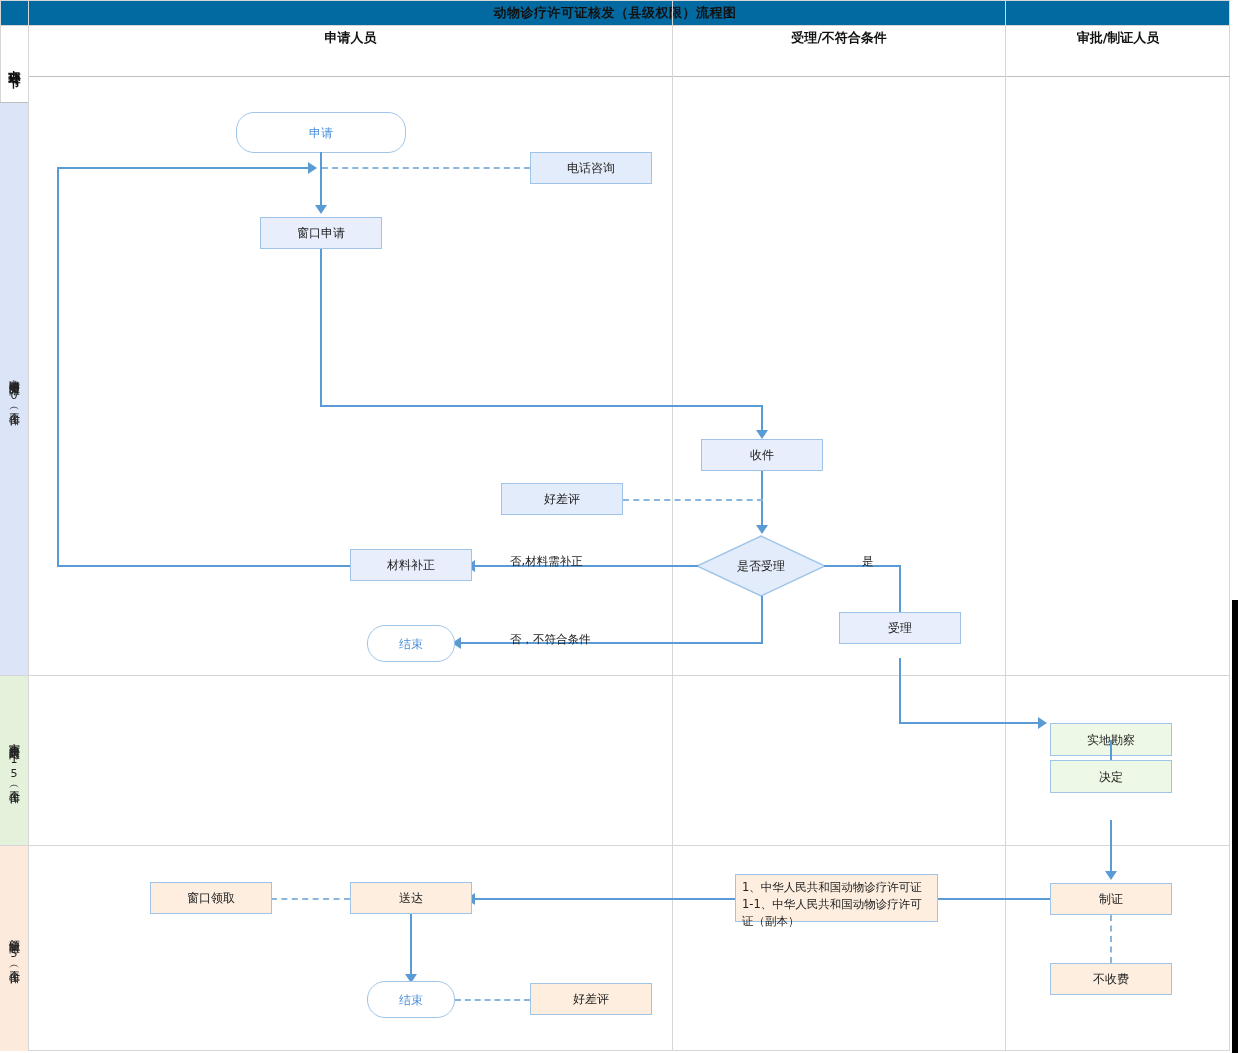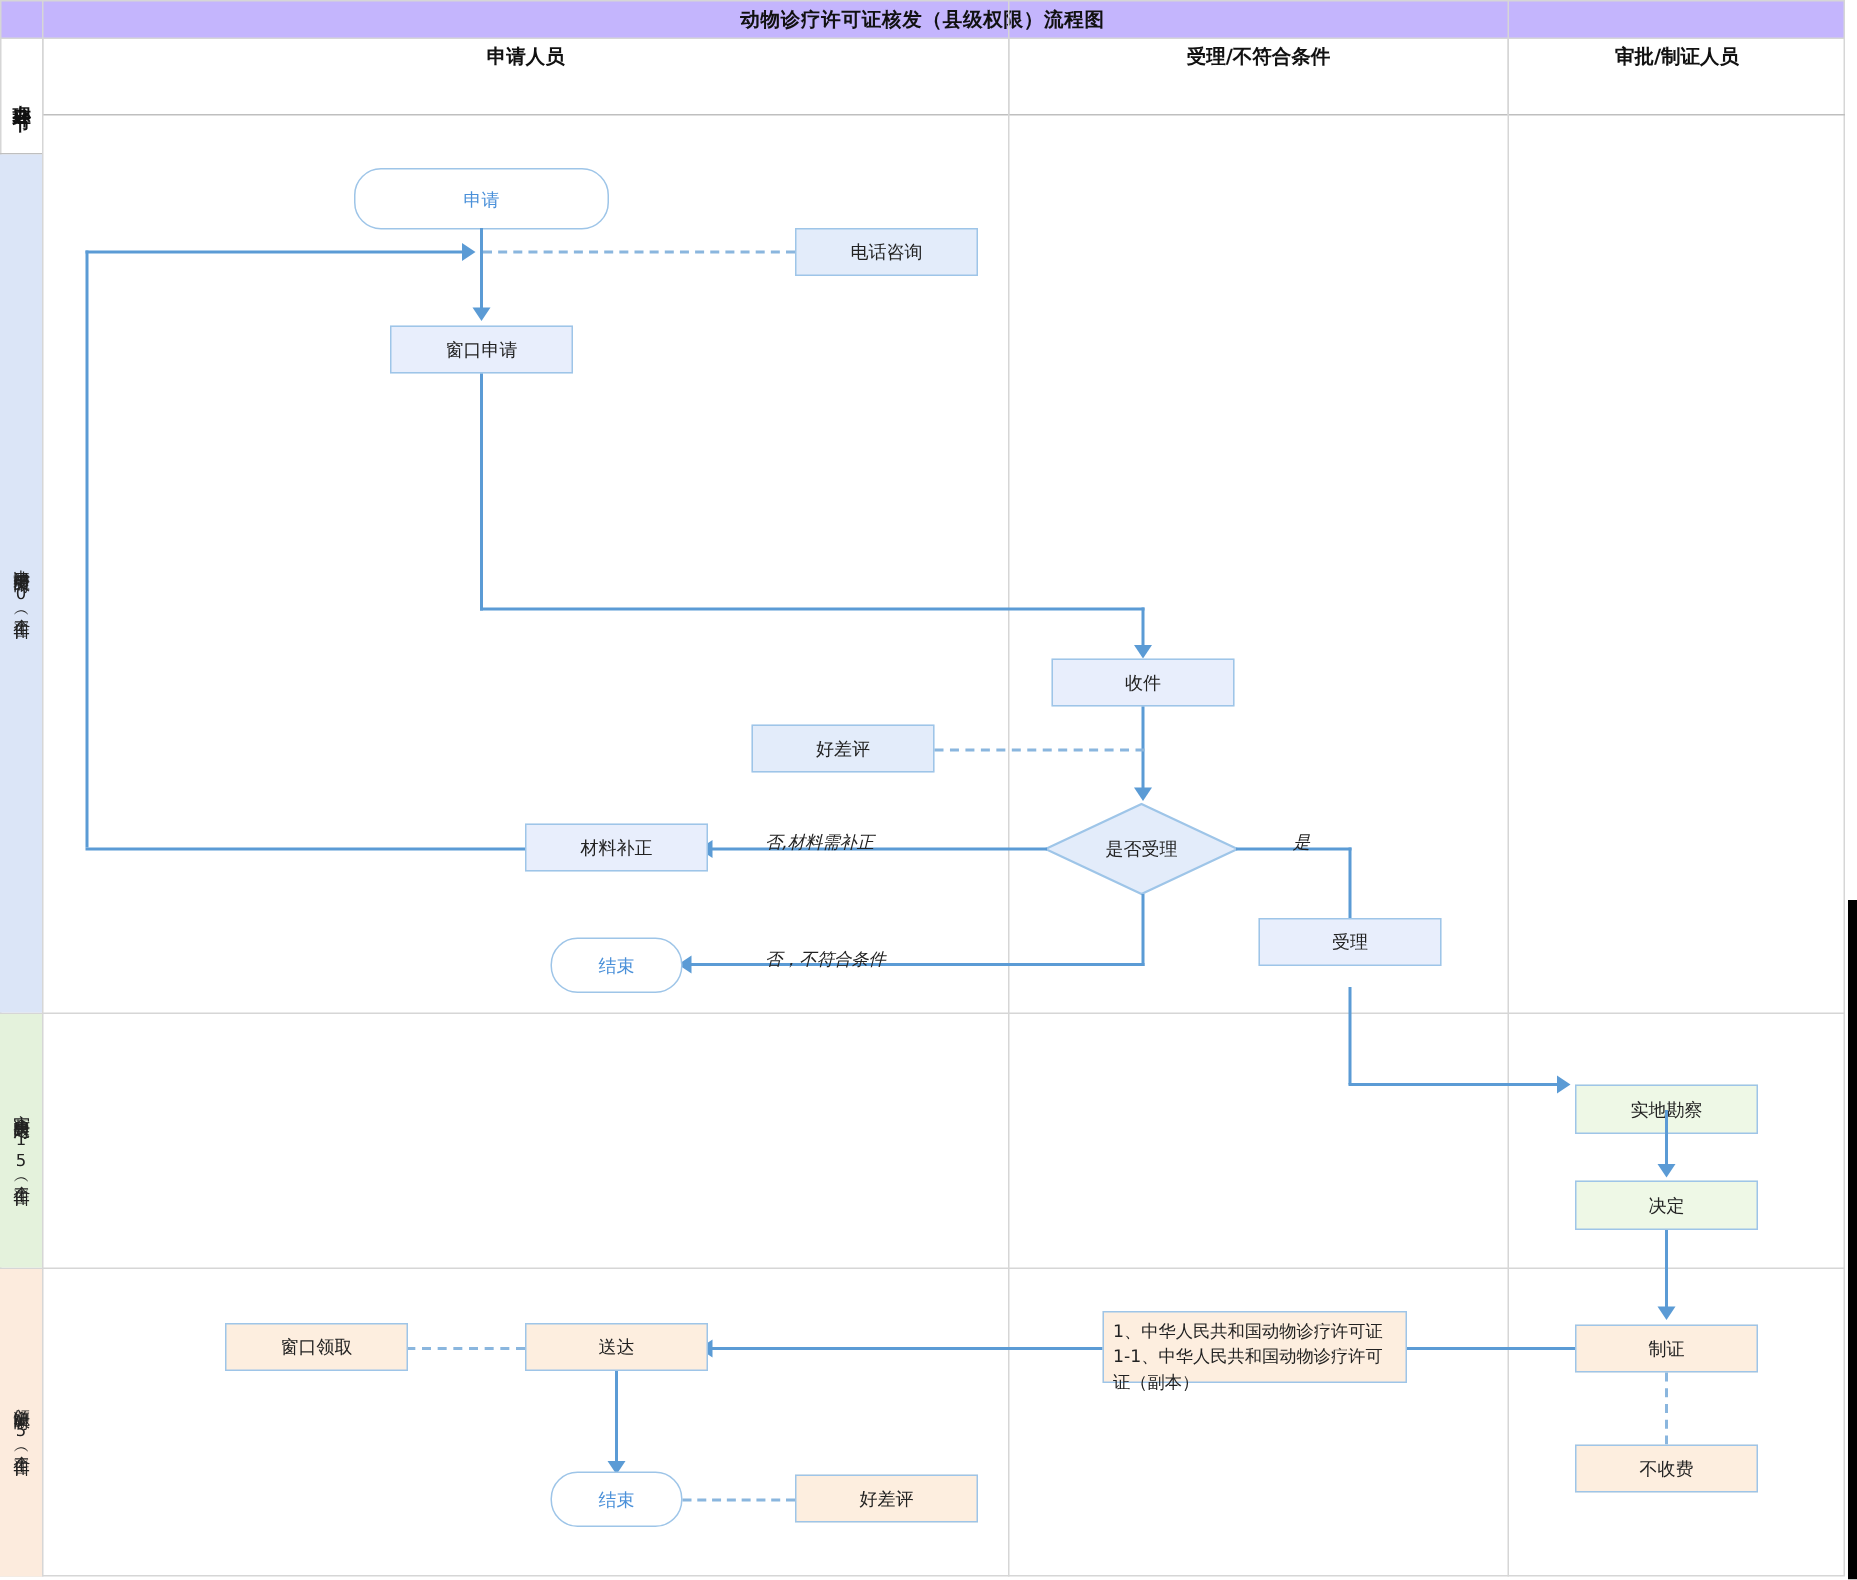--- a/index.html
+++ b/index.html
@@ -2,21 +2,21 @@
 <html><head>
 <meta charset="utf-8">
 <style>
   html,body{margin:0;padding:0;background:#ffffff;}
   body{width:1238px;height:1053px;font-family:"DejaVu Sans","Liberation Sans",sans-serif;color:#000;}
   #page{position:relative;width:1238px;height:1053px;overflow:hidden;}
 
   
   .frame{position:absolute;left:0;top:0;width:1230px;height:1051px;box-sizing:border-box;border:1px solid #d6d6d6;}
   .title-bar{position:absolute;left:0;top:0;width:1230px;height:26px;box-sizing:border-box;
-      border:1px solid #d6d6d6;background:#c4b5fd;display:flex;align-items:center;justify-content:center;
+      border:1px solid #d6d6d6;background:#0369a1;display:flex;align-items:center;justify-content:center;
       font-size:13px;font-weight:bold;color:#111;letter-spacing:.5px;}
   .col-hdr{position:absolute;top:0;height:77px;box-sizing:border-box;border-left:1px solid #d6d6d6;
       border-bottom:1px solid #bfbfbf;display:flex;align-items:center;justify-content:center;
       font-size:13px;font-weight:bold;color:#111;}
   .stage-hdr{position:absolute;left:0;top:26px;width:28px;height:77px;box-sizing:border-box;
       border-bottom:1px solid #bfbfbf;display:flex;align-items:center;justify-content:center;
       writing-mode:vertical-rl;text-orientation:upright;font-size:12px;font-weight:bold;color:#111;letter-spacing:2px;}
 
   
   .vsep{position:absolute;width:1px;background:#d6d6d6;}
@@ -47,21 +47,21 @@
   
   .ln{position:absolute;background:#5b9bd5;}
   .lnh{height:2px;}
   .lnv{width:2px;}
   .dash-h{position:absolute;height:0;border-top:2px dashed #8ab6de;}
   .dash-v{position:absolute;width:0;border-left:2px dashed #8ab6de;}
   .arrow{position:absolute;width:0;height:0;}
   .ar-down{border-left:6px solid transparent;border-right:6px solid transparent;border-top:9px solid #5b9bd5;}
   .ar-right{border-top:6px solid transparent;border-bottom:6px solid transparent;border-left:9px solid #5b9bd5;}
   .ar-left{border-top:6px solid transparent;border-bottom:6px solid transparent;border-right:9px solid #5b9bd5;}
-  .elabel{position:absolute;font-size:11.5px;color:#222;background:transparent;white-space:nowrap;font-style:italic;}
+  .elabel{position:absolute;font-size:11.5px;color:#222;background:transparent;white-space:nowrap;}
 
   .scroll-edge{position:absolute;right:0;top:600px;width:6px;height:453px;background:#000;}
 </style>
 </head>
 <body>
 
 <div id="page">
 
   <div class="frame"></div>
 
@@ -138,21 +138,21 @@
 
   <div class="ln lnv" style="left:899px;top:658px;height:65px;"></div>
   <div class="ln lnh" style="left:899px;top:722px;width:141px;"></div>
   <div class="arrow ar-right" style="left:1038px;top:717px;"></div>
 
   <div class="node n-green" style="left:1050px;top:707px;width:122px;height:33px;margin-top:16px;">实地勘察</div>
 
   <div class="ln lnv" style="left:1110px;top:740px;height:38px;"></div>
   <div class="arrow ar-down" style="left:1105px;top:776px;"></div>
 
-  <div class="node n-green" style="left:1050px;top:787px;width:122px;height:33px;">决定</div>
+  <div class="node n-green" style="left:1050px;top:760px;width:122px;height:33px;">决定</div>
 
   <div class="ln lnv" style="left:1110px;top:820px;height:53px;"></div>
   <div class="arrow ar-down" style="left:1105px;top:871px;"></div>
 
   <div class="node n-peach" style="left:1050px;top:883px;width:122px;height:32px;">制证</div>
 
   <div class="dash-v" style="left:1110px;top:915px;height:48px;"></div>
   <div class="node n-peach" style="left:1050px;top:963px;width:122px;height:32px;">不收费</div>
 
   <div class="ln lnh" style="left:472px;top:898px;width:578px;"></div>

